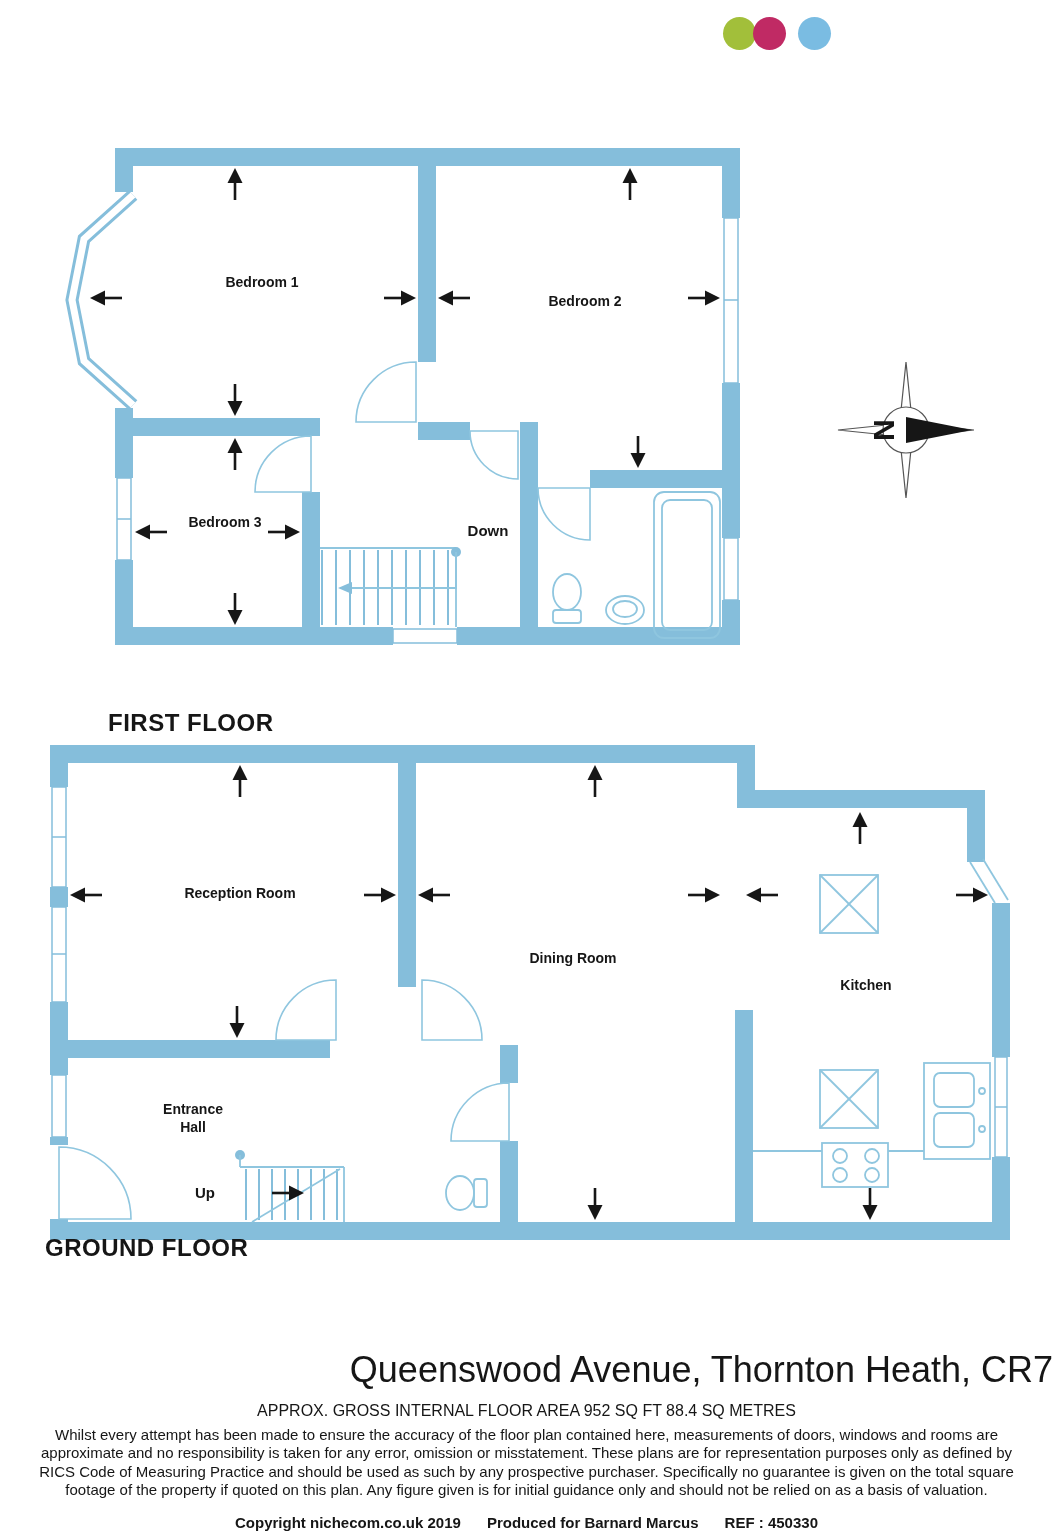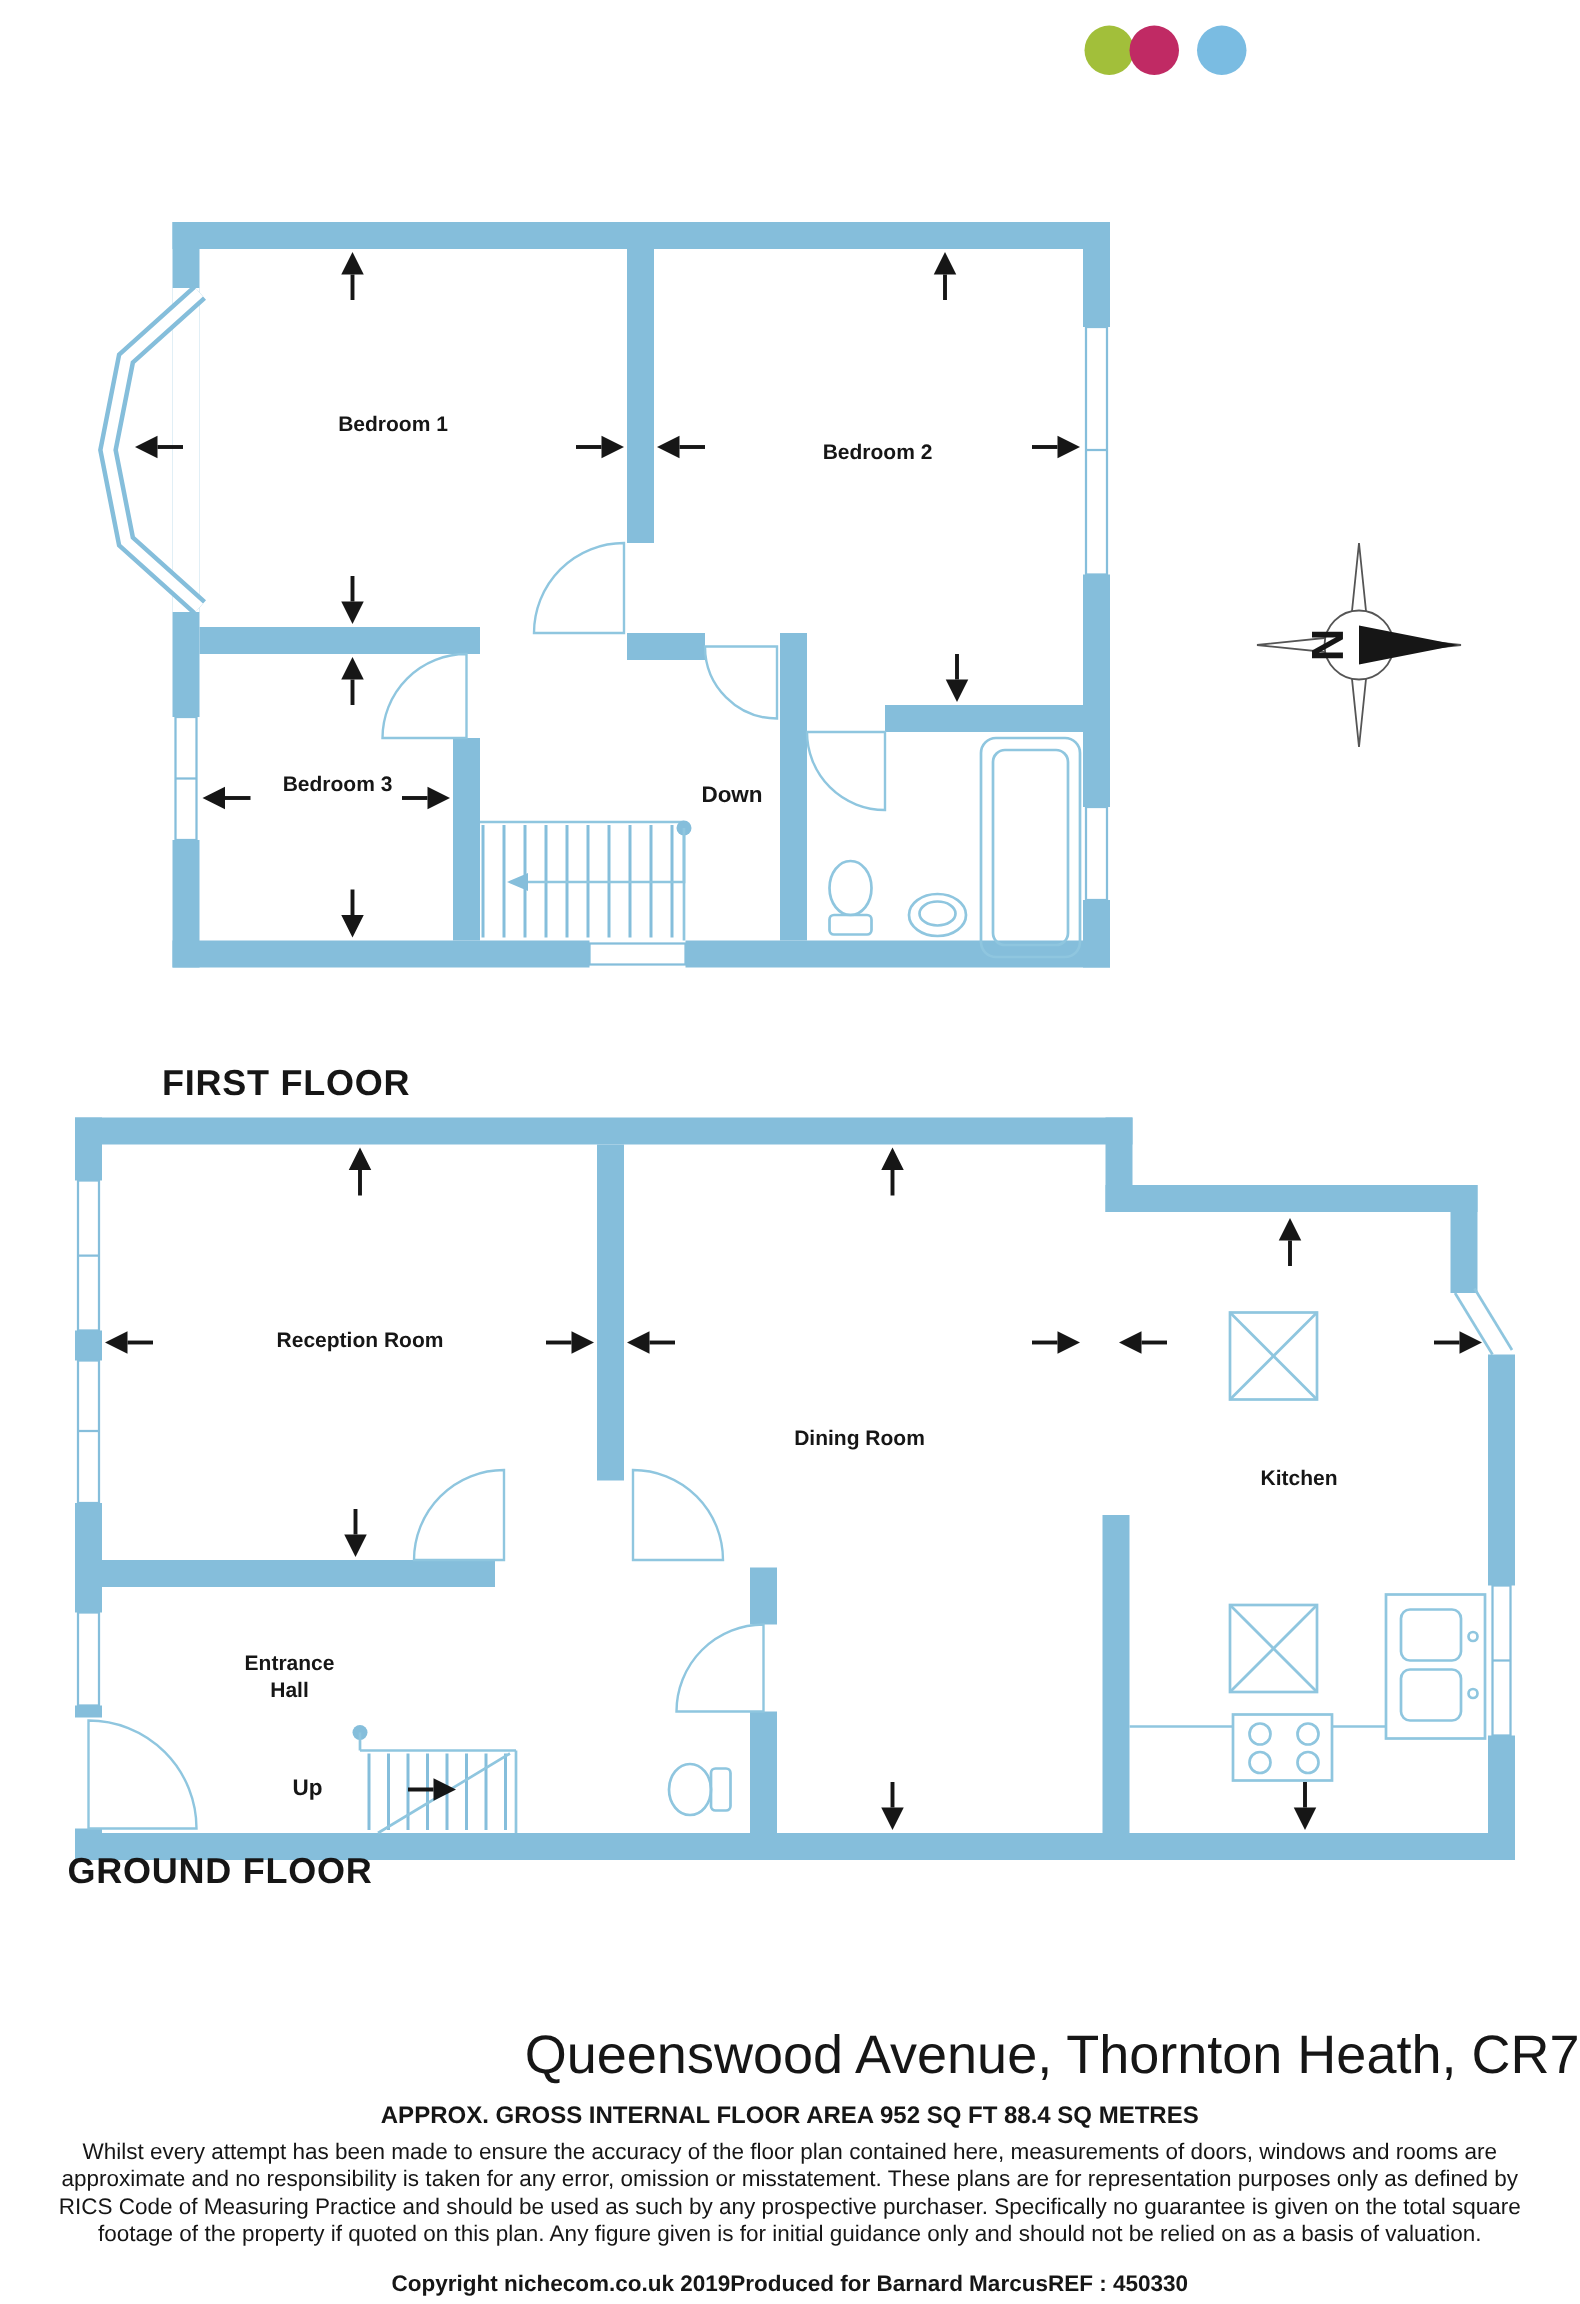--- a/index.html
+++ b/index.html
@@ -28,25 +28,25 @@
   .label{position:absolute;transform:translate(-50%,-50%);font-weight:bold;
          font-size:14px;white-space:nowrap;text-align:center;line-height:1.25}
   .label.small{font-size:15px}
   .floorlabel{position:absolute;font-weight:bold;font-size:24px;letter-spacing:.5px}
   .dotc{width:33px;height:33px;border-radius:50%;display:inline-block}
   .dg{background:var(--dotg)}
   .dm{background:var(--dotm);margin-left:-3px}
   .db{background:var(--dotb);margin-left:12px}
   .brandname{font-size:42px;color:var(--brandtext);margin-top:7px;letter-spacing:0}
   .title{position:absolute;top:1349px;width:100%;text-align:right;font-size:36px;font-weight:normal}
-  .arealine{position:absolute;top:1402px;width:100%;text-align:center;font-size:16px;font-weight:bold}
+  .arealine{position:absolute;top:1402px;width:100%;text-align:center;font-size:16px;font-weight:normal}
   .disclaimer{position:absolute;top:1426px;left:50%;transform:translateX(-50%);
               width:1004px;text-align:center;font-size:15px;line-height:1.22}
   .copyright{position:absolute;top:1514px;width:100%;display:flex;justify-content:center;
-             font-size:15px;font-weight:bold}
+             gap:26px;font-size:15px;font-weight:bold}
 </style>
 </head>
 <body>
 
 <div style="position:absolute;left:723px;top:16px;width:320px">
   <div style="display:flex;align-items:center;height:34px">
     <span class="dotc dg"></span>
     <span class="dotc dm"></span>
     <span class="dotc db"></span>
   </div>

